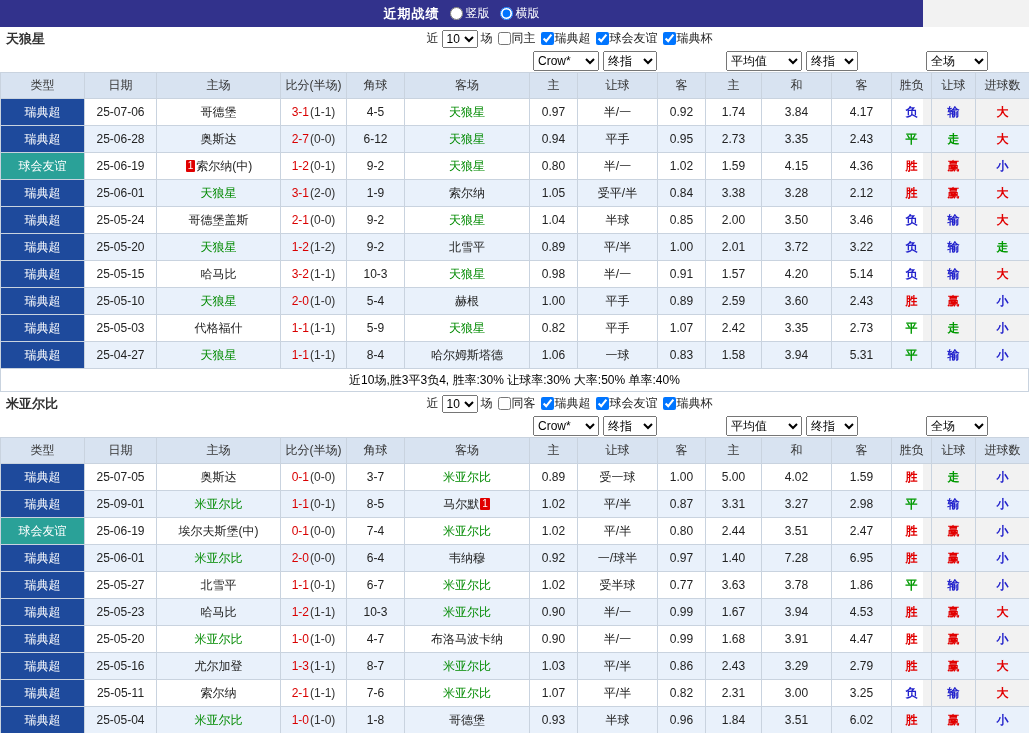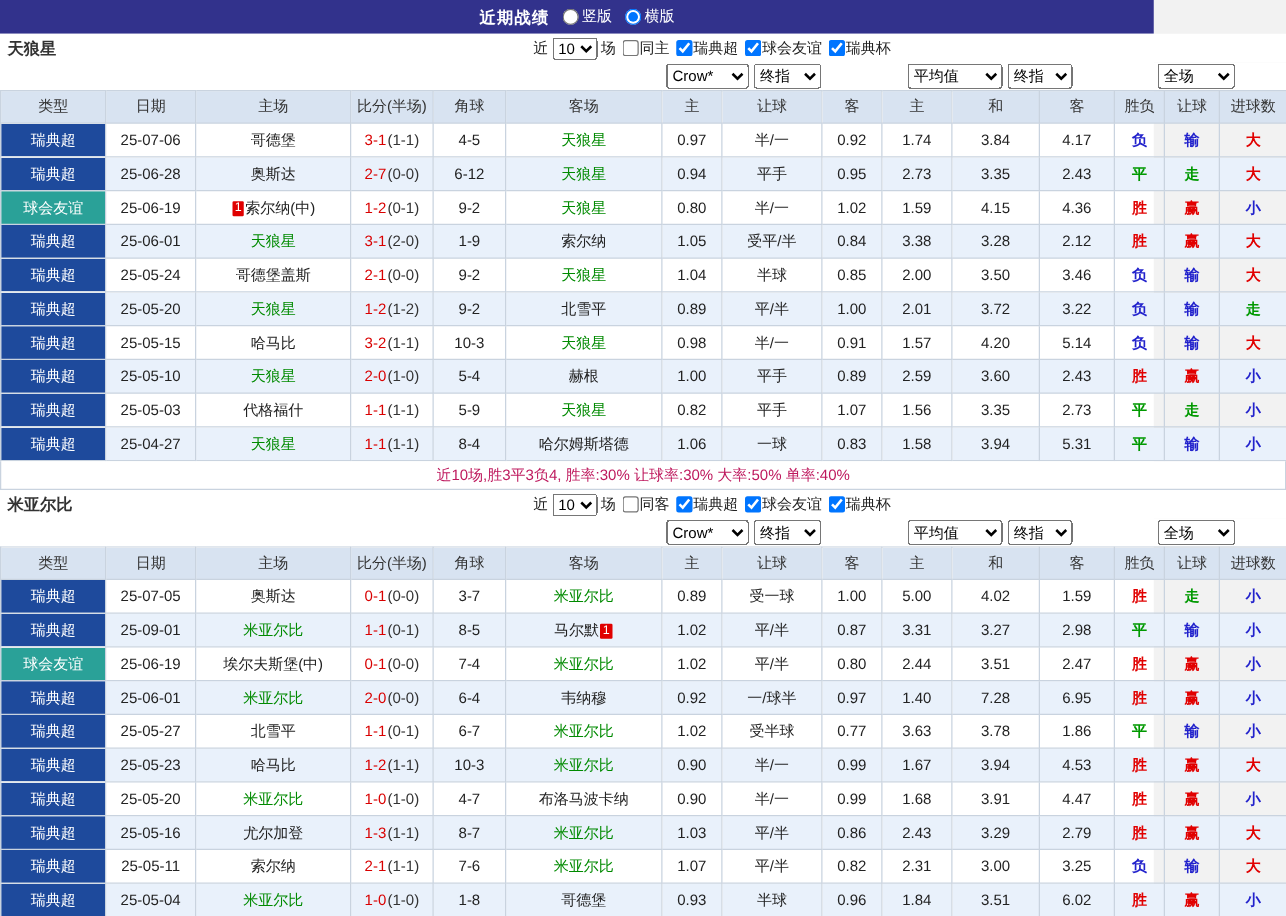--- a/index.html
+++ b/index.html
@@ -30,21 +30,21 @@
   tbody td{height:26px;background:transparent}
   tbody tr:nth-child(even){background:#e9f1fb}
   td.type{color:#fff}
 
   .score{color:#d90000}
   .half{color:#333;margin-left:1px}
   .team{color:#222}
   .team.hl{color:#008a00}
   .badge{display:inline-block;background:#e00000;color:#fff;font-size:10px;line-height:12px;padding:0 2px;margin:0 1px;border-radius:1px;vertical-align:1px}
 
-  .summary{height:22px;line-height:22px;text-align:center;color:#be185d;border:1px solid #c9d3df;border-top:none;background:#fff}
+  .summary{height:22px;line-height:22px;text-align:center;color:#000000;border:1px solid #c9d3df;border-top:none;background:#fff}
 </style>
 </head>
 <body>
 
 <div class="page">
   <div class="topbar">
     <span class="title">近期战绩</span>
     <label>
       <input type="radio" name="layout" style="">
       <span>竖版</span>
@@ -252,21 +252,21 @@
             <tr>
               <td class="type" style="background: rgb(30, 74, 156);">瑞典超</td>
               <td>25-05-03</td>
               <td><span class="team">代格福什</span></td>
               <td><span class="score">1-1</span><span class="half">(1-1)</span></td>
               <td>5-9</td>
               <td><span class="team hl">天狼星</span></td>
               <td>0.82</td>
               <td>平手</td>
               <td>1.07</td>
-              <td>1.56</td>
+              <td>2.42</td>
               <td>3.35</td>
               <td>2.73</td>
               <td style="color: rgb(0, 153, 0); font-weight: bold;">平</td>
               <td style="color: rgb(0, 153, 0); font-weight: bold;">走</td>
               <td style="color: rgb(34, 34, 204); font-weight: bold;">小</td>
             </tr>
             <tr>
               <td class="type" style="background: rgb(30, 74, 156);">瑞典超</td>
               <td>25-04-27</td>
               <td><span class="team hl">天狼星</span></td>

